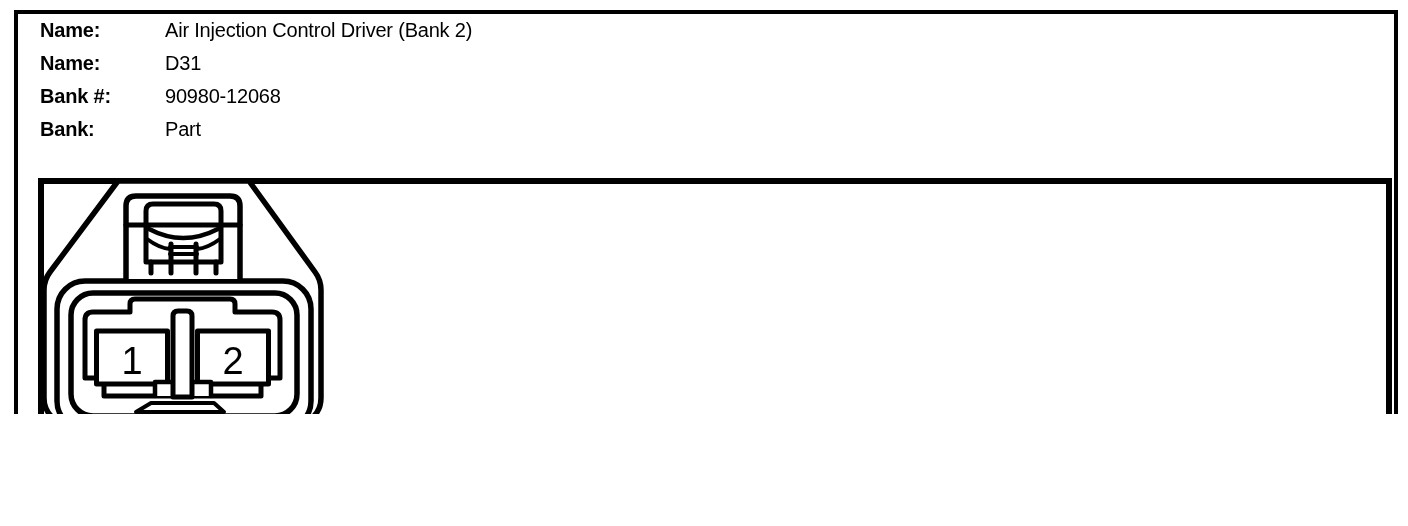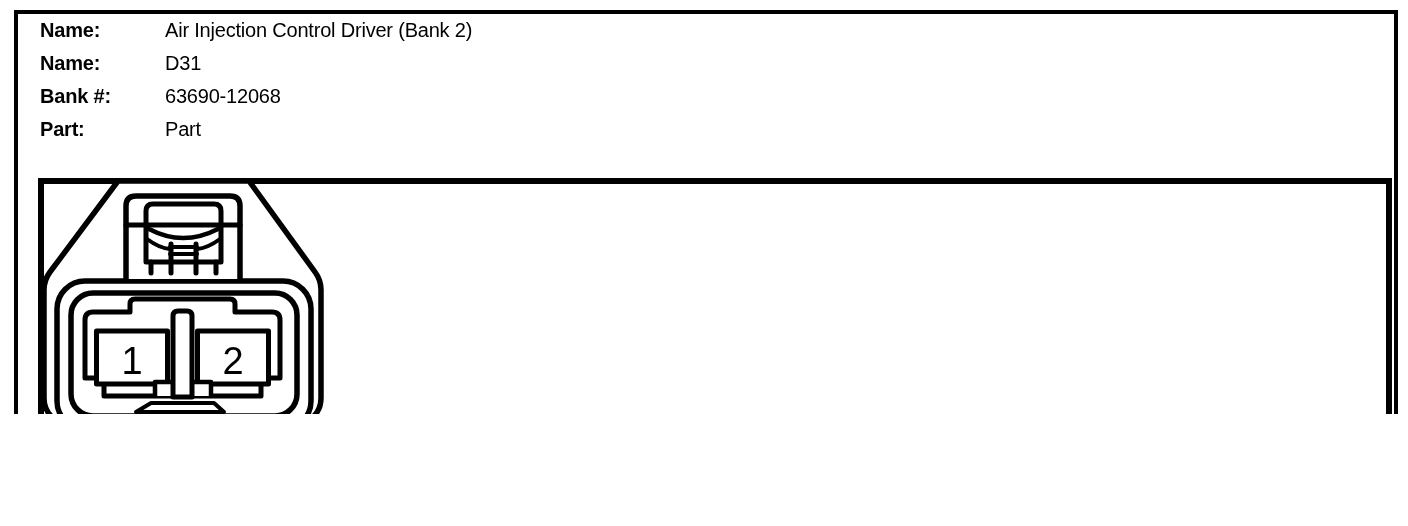--- a/index.html
+++ b/index.html
@@ -34,24 +34,24 @@
     <div class="field-row">
       <span class="field-label">Name:</span>
       <span class="field-value">Air Injection Control Driver (Bank 2)</span>
     </div>
     <div class="field-row">
       <span class="field-label">Name:</span>
       <span class="field-value">D31</span>
     </div>
     <div class="field-row">
       <span class="field-label">Bank #:</span>
-      <span class="field-value">63690-12068</span>
+      <span class="field-value">90980-12068</span>
     </div>
     <div class="field-row">
-      <span class="field-label">Part:</span>
+      <span class="field-label">Bank:</span>
       <span class="field-value">Part</span>
     </div>
   </div>
 
   <div class="diagram-table">
     <div class="table-divider"></div>
   </div>
 
   <svg class="connector-svg" width="292" height="296" viewBox="38 174 292 296">
     <g stroke="#000000" fill="none" stroke-linejoin="round" stroke-linecap="round">

